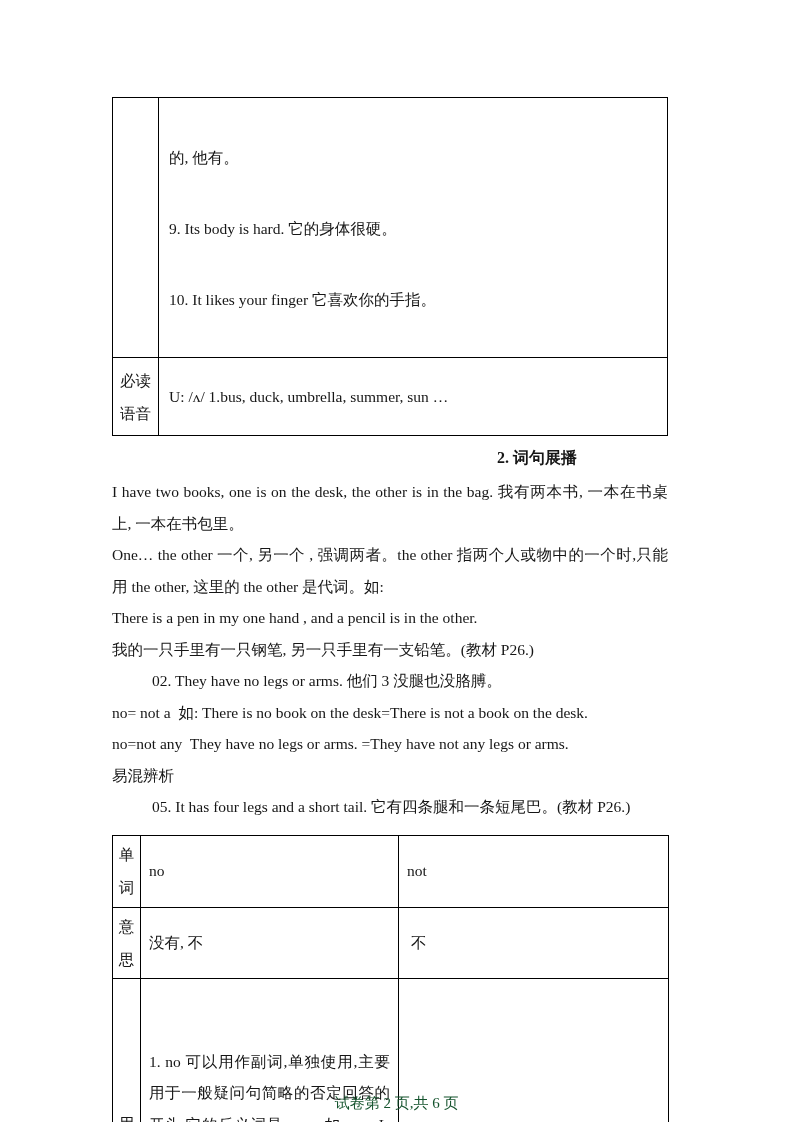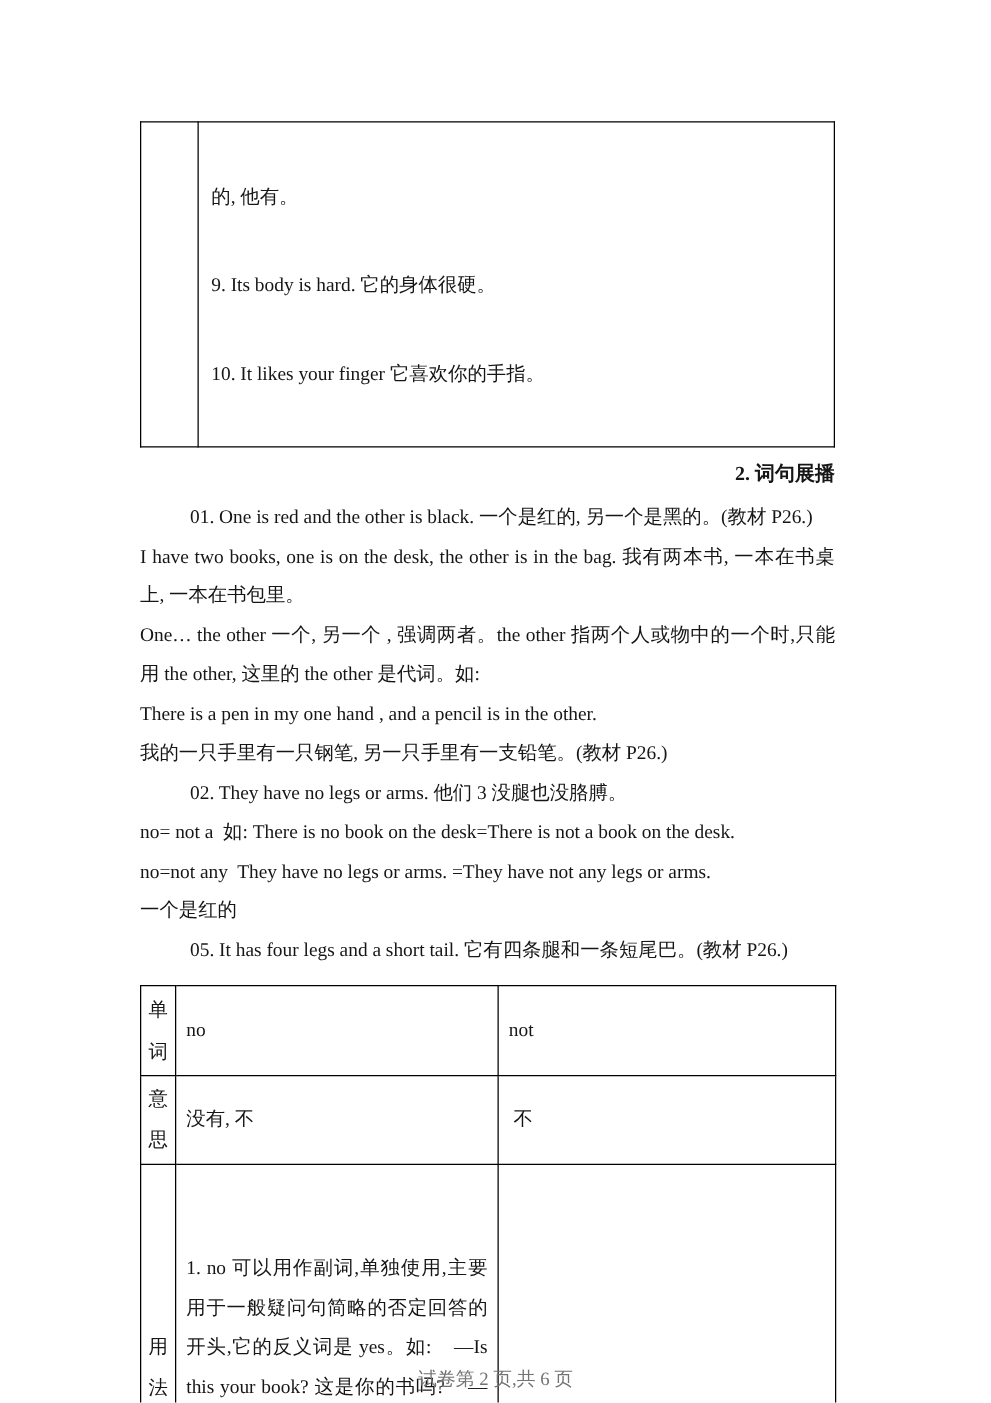--- a/index.html
+++ b/index.html
@@ -52,21 +52,20 @@
     line-height: 31.5px;
   }
   
   .heading {
     margin-top: 7px;
     margin-left: 385px;
     font-weight: bold;
     font-size: 16px;
     line-height: 30px;
     white-space: pre-wrap;
-    text-align: right;
   }
   .textblock { margin-top: 3px; }
   .para {
     line-height: 31.5px;
     text-align: justify;
     white-space: pre-wrap;
   }
   .para.indent { text-indent: 40px; }
   .t2-wrap { margin-top: 12px; }
   .t2 tr.rw  { height: 72px; font-family: Liberation Serif, serif; }
@@ -74,21 +73,21 @@
   .t2 tr.ru  { height: 202px; }
   .t1 tr.r1  { height: 100px; }
   .t1 tr.r2  { height: 78px; }
   .usage-para { line-height: 31.5px; }
   .footer {
     position: absolute;
     left: 0; right: 0;
     top: 1094px;
     text-align: center;
     font-size: 15px;
-    color: #737373;
+    color: #14532d;
   }
 </style>
 </head>
 <body>
 
 <div class="page">
   <div class="content">
 
     <table class="t1">
       <colgroup>
@@ -97,35 +96,38 @@
         </colgroup>
       <tbody>
           <tr class="r1">
         <td class="label-cell"></td>
         <td class="body-cell">
           <div class="t1line">的, 他有。</div>
           <div class="t1line">9. Its body is hard. 它的身体很硬。</div>
           <div class="t1line">10. It likes your finger 它喜欢你的手指。</div>
         </td>
       </tr>
+      <tr class="r2">
+        <td class="label-cell">必读语音</td>
+        <td class="body-cell">U: /ʌ/ 1.bus, duck, umbrella, summer, sun …</td>
+      </tr>
     </tbody>
       </table>
 
     <div class="heading">2. 词句展播</div>
 
     <div class="textblock">
-      <p class="para indent">01. One is red and the other is black. 一个是红的, 另一个是黑的。(教材 P26.)</p>
       <p class="para">I have two books, one is on the desk, the other is in the bag. 我有两本书, 一本在书桌上, 一本在书包里。</p>
       <p class="para">One… the other 一个, 另一个 , 强调两者。the other 指两个人或物中的一个时,只能用 the other, 这里的 the other 是代词。如:</p>
       <p class="para">There is a pen in my one hand , and a pencil is in the other.</p>
       <p class="para">我的一只手里有一只钢笔, 另一只手里有一支铅笔。(教材 P26.)</p>
       <p class="para indent">02. They have no legs or arms. 他们 3 没腿也没胳膊。</p>
       <p class="para">no= not a  如: There is no book on the desk=There is not a book on the desk.</p>
       <p class="para">no=not any  They have no legs or arms. =They have not any legs or arms.</p>
-      <p class="para">一个是红的</p>
+      <p class="para">易混辨析</p>
       <p class="para indent">05. It has four legs and a short tail. 它有四条腿和一条短尾巴。(教材 P26.)</p>
     </div>
 
     <div class="t2-wrap">
       <table class="t2">
         <colgroup>
             <col style="width:28px">
             <col style="width:258px">
             <col style="width:270px">
           </colgroup>

